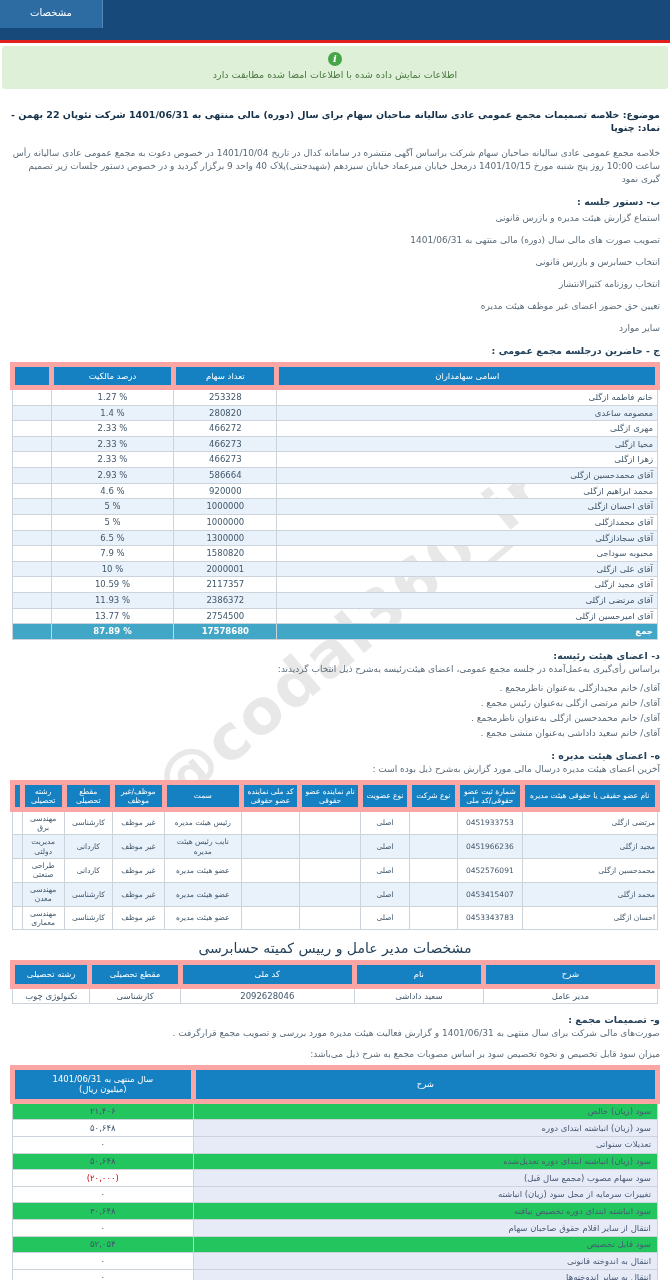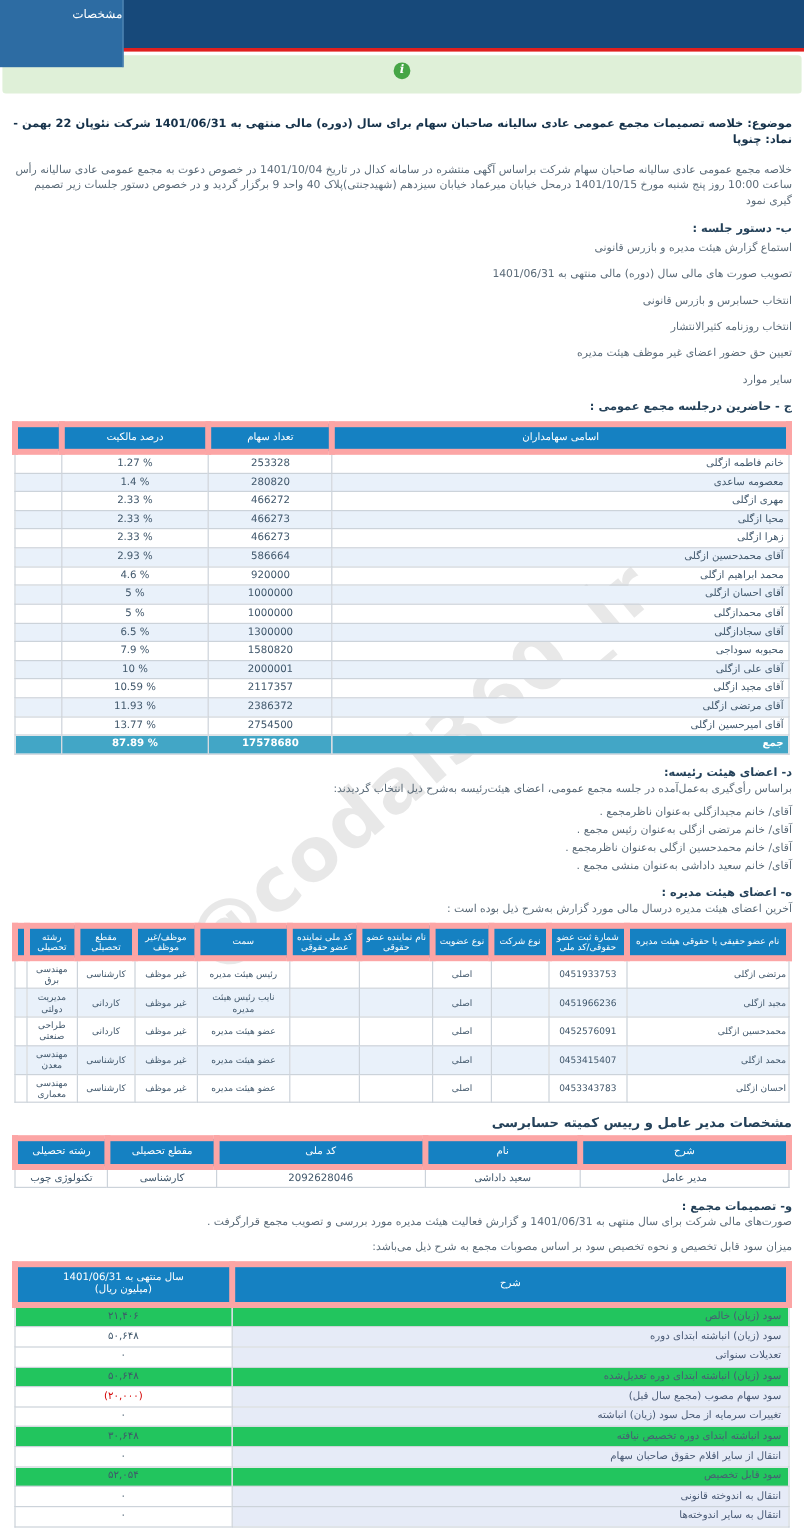--- a/index.html
+++ b/index.html
@@ -5,22 +5,22 @@
   html,body{margin:0;padding:0;}
   body{
     width:670px;height:1280px;overflow:hidden;position:relative;
     background:#ffffff;
     font-family:"DejaVu Sans","Liberation Sans",sans-serif;
     font-size:9px;color:#4a5a68;direction:rtl;
   }
   
   .topbar{height:40px;background:#17497a;position:relative;}
   .topbar .tab{
-    position:absolute;left:0;top:0;width:103px;height:56px;
-    background:#2d6ca3;color:#fff;font-size:10px;
+    position:absolute;left:0;top:0;width:103px;height:28px;
+    background:#2d6ca3;color:#fff;font-size:10px;text-align:center;
     padding-top:7px;box-sizing:border-box;border-right:1px solid #5588b5;
   }
   .redline{height:3px;background:#e0201f;}
   .alert{
     margin:3px 2px 0 2px;background:#dff0d8;border-radius:3px;
     text-align:center;padding:6px 0 9px 0;color:#49793f;font-size:9.5px;
   }
   .alert .info-ico{
     display:inline-block;width:14px;height:14px;border-radius:50%;
     background:#46a546;color:#fff;font-weight:bold;font-size:10px;
@@ -48,38 +48,39 @@
   .tbl td.name{text-align:right;}
   .tbl tr.total td{background:#42a6c6;color:#ffffff;font-weight:bold;}
   .board-tbl th{font-size:7.5px;padding:2px 1px;}
   .board-tbl td{font-size:7.5px;white-space:normal;padding:2px 2px;}
   
   .profit-tbl td{font-size:8.5px;padding:2.5px 6px;}
   .profit-tbl td.lbl{text-align:right;background:#e6ebf7;color:#4a5a75;}
   .profit-tbl td.val{background:#ffffff;direction:ltr;}
   .profit-tbl tr.khaki td{background:#22c55e;}
   .profit-tbl .neg{color:#d40000;}
-  .bold-line{font-weight:bold;color:#25425a;font-size:11px;margin:10px 0 4px 0;}
+  .bold-line{font-weight:normal;color:#25425a;font-size:14px;margin:10px 0 4px 0;text-align:center;}
   .watermark{
     position:absolute;left:30px;top:600px;width:640px;text-align:center;
     transform:rotate(-40deg);transform-origin:center;
     font-size:62px;font-weight:bold;color:rgba(110,110,110,0.16);
     z-index:1;letter-spacing:2px;direction:ltr;pointer-events:none;
   }
 </style>
 </head>
 <body>
 
 <div class="topbar">
   <div class="tab">مشخصات</div>
 </div>
 <div class="redline"></div>
 
 <div class="alert">
   <span class="info-ico">i</span>
+  <div>اطلاعات نمایش داده شده با اطلاعات امضا شده مطابقت دارد</div>
 </div>
 
 <div class="watermark">@codal360_ir</div>
 
 <div class="content">
 
   <div class="subject">موضوع: خلاصه تصمیمات مجمع عمومی عادی سالیانه صاحبان سهام برای سال (دوره) مالی منتهی به 1401/06/31 شرکت نئوپان 22 بهمن - نماد: چنوپا</div>
 
   <div class="body-text">خلاصه مجمع عمومی عادی سالیانه صاحبان سهام شرکت براساس آگهی منتشره در سامانه کدال در تاریخ 1401/10/04 در خصوص دعوت به مجمع عمومی عادی سالیانه رأس ساعت 10:00 روز پنج شنبه مورخ 1401/10/15 درمحل خیابان میرعماد خیابان سیزدهم (شهیدجنتی)پلاک 40 واحد 9   برگزار گردید و در خصوص دستور جلسات زیر تصمیم گیری نمود</div>
 

